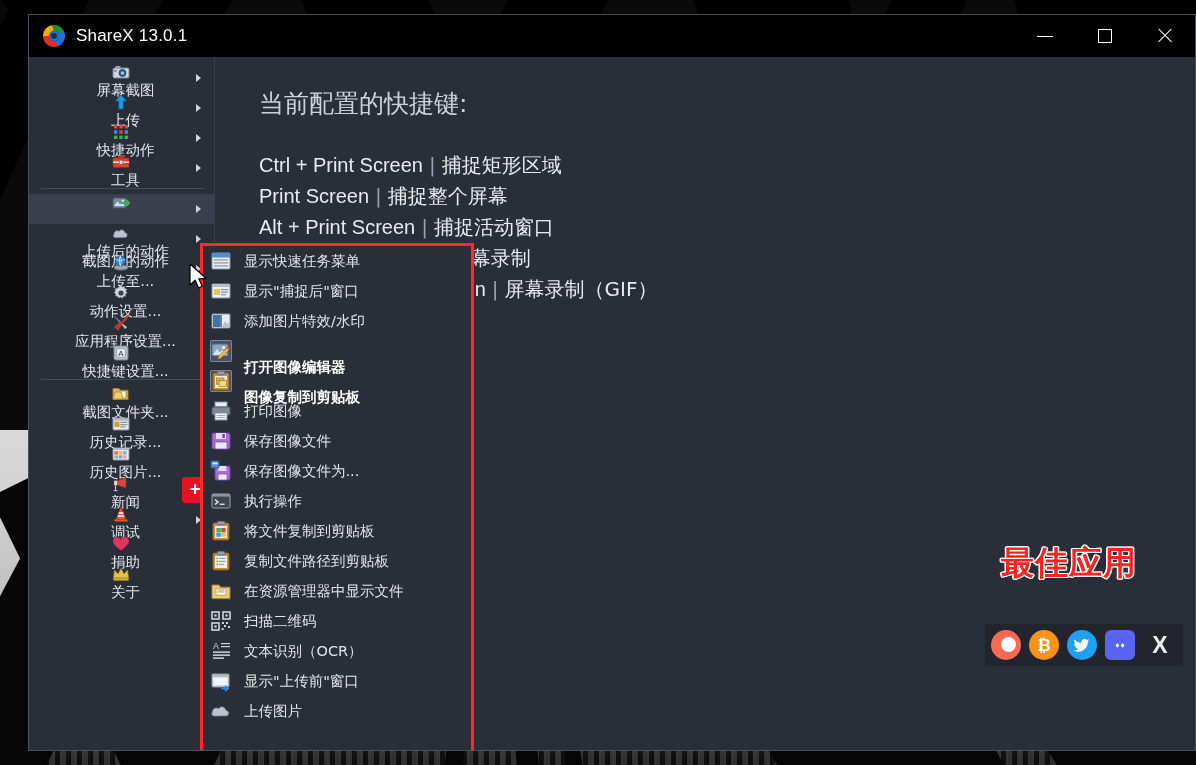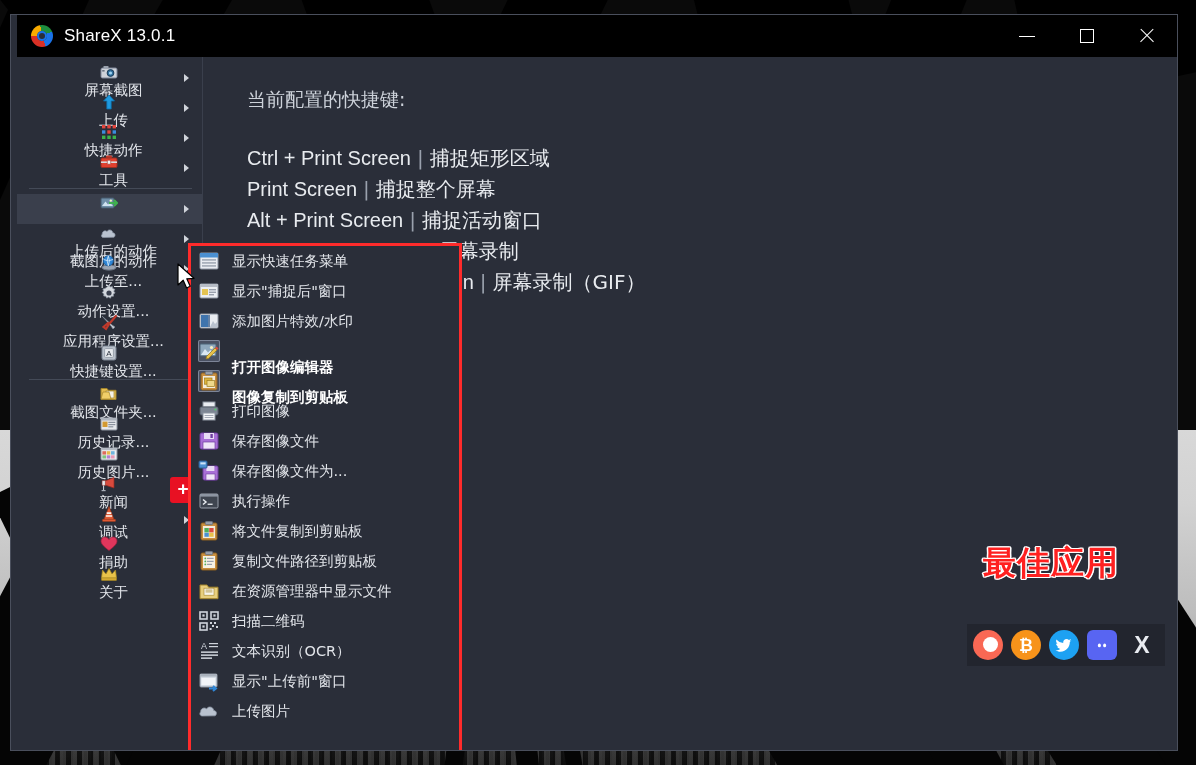--- a/index.html
+++ b/index.html
@@ -40,26 +40,25 @@
   .girder {
     position: absolute;
     background: #000;
     transform-origin: center;
   }
   .girder.soft { background: #050505; }
 
   
   #window {
     position: absolute;
-    left: 10px; top: 14px;
+    left: 28px; top: 14px;
     width: 1168px; height: 737px;
     background: #2a2e39;
     border: 1px solid #4a4f5c;
     overflow: hidden;
-    padding-left: 6px;
   }
   #titlebar {
     height: 42px; background: #000;
     display: flex; align-items: center;
     position: relative;
   }
   #app-icon {
     width: 22px; height: 22px; margin-left: 14px; border-radius: 50%;
     background:
       conic-gradient(from 200deg,
@@ -158,21 +157,21 @@
   }
   .m-item.bold .m-label { font-weight: bold; color: #fff; margin-top: 32px; }
 
   
   #content {
     position: absolute; left: 186px; top: 0; right: 0; height: 620px;
     padding: 30px 0 0 44px;
     overflow: hidden;
   }
   #hk-title {
-    color: #cdd2da; font-size: 19px; margin-bottom: 30px;
+    color: #cdd2da; font-size: 25px; margin-bottom: 30px;
     font-family: "DejaVu Sans", "Liberation Sans", sans-serif;
   }
   .hk-row {
     color: #e8ebef; font-size: 20px; line-height: 31px; white-space: nowrap;
     font-family: "DejaVu Sans", "Liberation Sans", sans-serif;
   }
   .hk-key { font-family: "Liberation Sans", sans-serif; }
   .hk-pipe { color: #9aa1ad; padding: 0 6px; }
 
   

